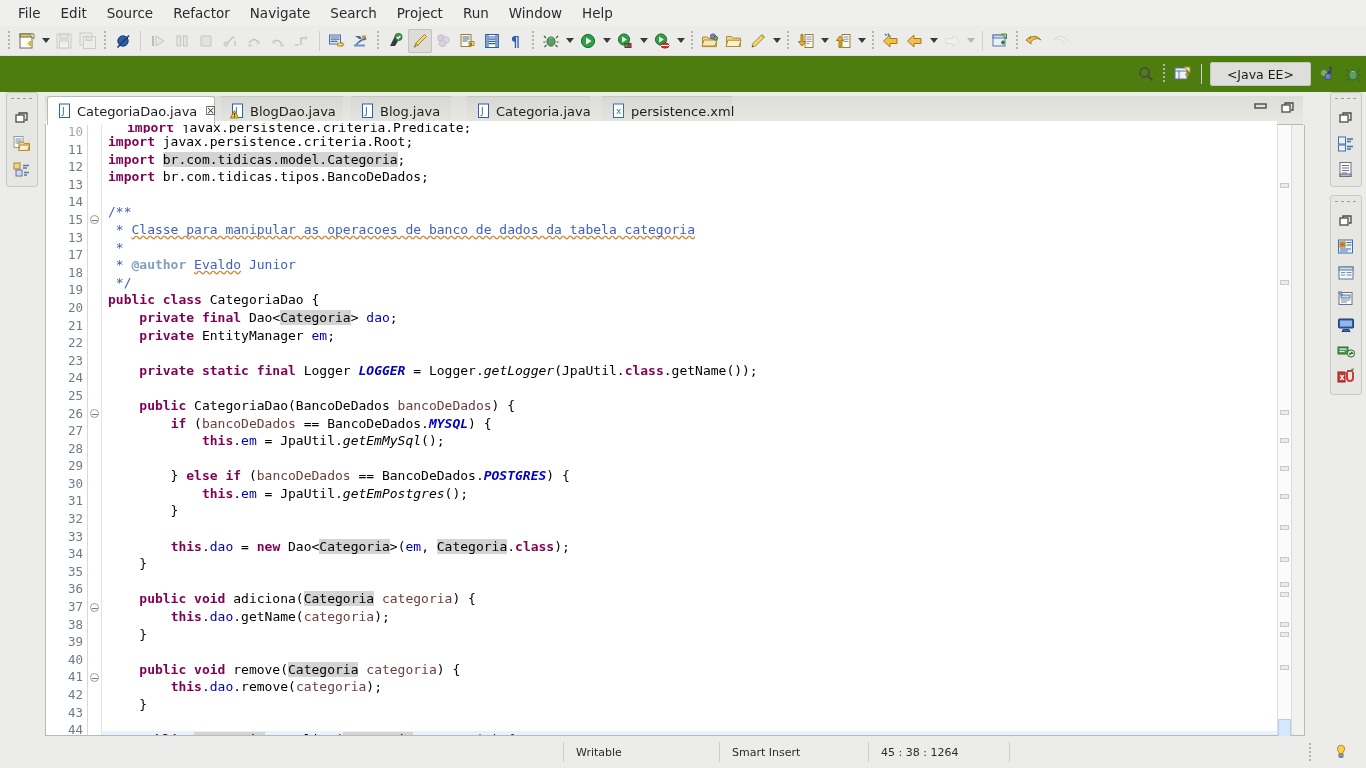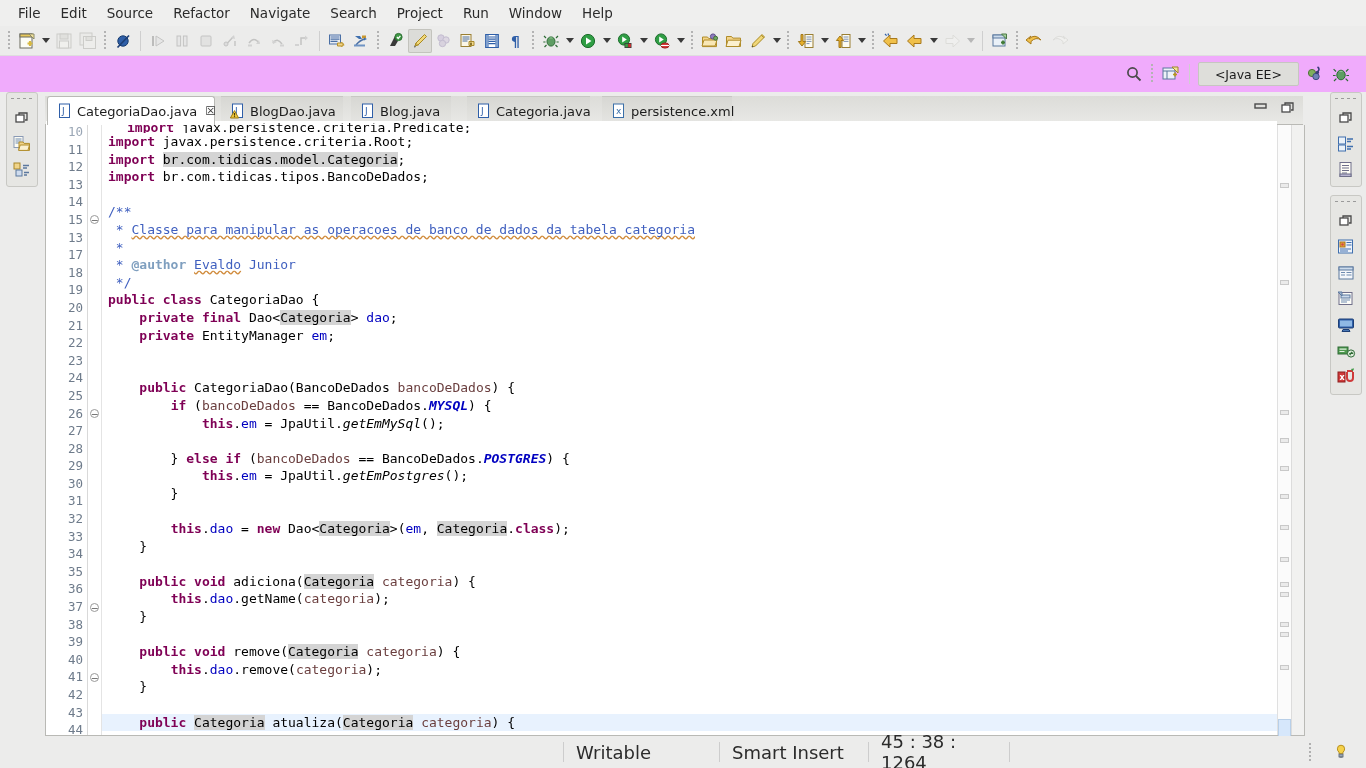--- a/index.html
+++ b/index.html
@@ -51,23 +51,23 @@
     display: block; width: 0; height: 0;
     border-left: 4px solid transparent; border-right: 4px solid transparent;
     border-top: 5px solid #3a3a3a;
   }
   .tb-arrow.dim i { border-top-color: #b7b7b7; }
   svg { display: block; }
 
   
   .perspbar {
     position: absolute; top: 56px; left: 0; width: 1366px; height: 36px;
-    background: #f0abfc;
+    background: #4d7c0f;
     display: flex; align-items: center; justify-content: flex-end;
-    padding-right: 12px;
+    padding-right: 0;
   }
   .persp-btn {
     height: 24px; padding: 0 16px; display: flex; align-items: center;
     background: #dededa; border: 1px solid #c6c6c1; border-radius: 2px;
     font-size: 12.5px; color: #1c1c1c; margin: 0 3px;
   }
   .persp-icon { width: 26px; height: 26px; display: flex; align-items: center; justify-content: center; }
 
   
   .leftbar {
@@ -192,21 +192,21 @@
   .rmark {
     position: absolute; left: 2px; width: 9px; height: 5px;
     background: #ebebeb; border: 1px solid #c9c9c9;
   }
   .rmark.cur { background: #d6e7fb; border-color: #b8cfe8; }
 
   
   .statusbar {
     position: absolute; left: 0; bottom: 0; width: 1366px; height: 32px;
     background: #ececeb; display: flex; align-items: center;
-    font-size: 18px; color: #2b2b2b;
+    font-size: 11px; color: #2b2b2b;
   }
   .st-cell { height: 20px; display: flex; align-items: center; padding: 0 12px; }
   .st-div { width: 1px; height: 20px; background: #cdcdcd; }
   .st-grip {
     width: 7px; height: 18px;
     background-image: repeating-linear-gradient(to bottom, #b0b0b0 0 2px, transparent 2px 4px);
     background-size: 2px 100%; background-position: 2px 0; background-repeat: no-repeat;
   }
 </style>
 </head>
@@ -818,20 +818,21 @@
           <div class="cline"></div>
           <div class="cline"><span class="jdoc">/**</span></div>
           <div class="cline"><span class="jdoc"> * </span><span class="jdoc spell">Classe para manipular as operacoes de banco de dados da tabela categoria</span></div>
           <div class="cline"><span class="jdoc"> *</span></div>
           <div class="cline"><span class="jdoc"> * </span><span class="jdoctag">@author</span><span class="jdoc"> </span><span class="jdoc spell">Evaldo</span><span class="jdoc"> Junior</span></div>
           <div class="cline"><span class="jdoc"> */</span></div>
           <div class="cline"><span class="kw">public class </span><span>CategoriaDao {</span></div>
           <div class="cline"><span>    </span><span class="kw">private final </span><span>Dao&lt;</span><span class="occ">Categoria</span><span>&gt; </span><span class="fld">dao</span><span>;</span></div>
           <div class="cline"><span>    </span><span class="kw">private </span><span>EntityManager </span><span class="fld">em</span><span>;</span></div>
           <div class="cline"></div>
+          <div class="cline"><span>    </span><span class="kw">private static final </span><span>Logger </span><span class="sfld">LOGGER</span><span> = Logger.</span><span class="mth">getLogger</span><span>(JpaUtil.</span><span class="kw">class</span><span>.getName());</span></div>
           <div class="cline"></div>
           <div class="cline"><span>    </span><span class="kw">public </span><span>CategoriaDao(BancoDeDados </span><span class="par">bancoDeDados</span><span>) {</span></div>
           <div class="cline"><span>        </span><span class="kw">if</span><span> (</span><span class="par">bancoDeDados</span><span> == BancoDeDados.</span><span class="sfld">MYSQL</span><span>) {</span></div>
           <div class="cline"><span>            </span><span class="kw">this</span><span>.</span><span class="fld">em</span><span> = JpaUtil.</span><span class="mth">getEmMySql</span><span>();</span></div>
           <div class="cline"></div>
           <div class="cline"><span>        } </span><span class="kw">else if</span><span> (</span><span class="par">bancoDeDados</span><span> == BancoDeDados.</span><span class="sfld">POSTGRES</span><span>) {</span></div>
           <div class="cline"><span>            </span><span class="kw">this</span><span>.</span><span class="fld">em</span><span> = JpaUtil.</span><span class="mth">getEmPostgres</span><span>();</span></div>
           <div class="cline"><span>        }</span></div>
           <div class="cline"></div>
           <div class="cline"><span>        </span><span class="kw">this</span><span>.</span><span class="fld">dao</span><span> = </span><span class="kw">new </span><span>Dao&lt;</span><span class="occ">Categoria</span><span>&gt;(</span><span class="fld">em</span><span>, </span><span class="occ">Categoria</span><span>.</span><span class="kw">class</span><span>);</span></div>

